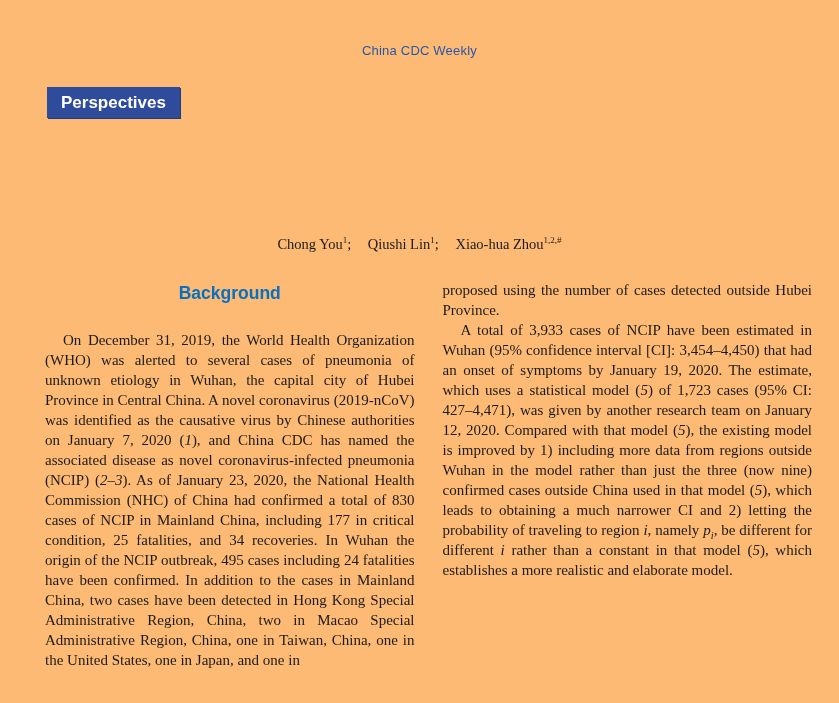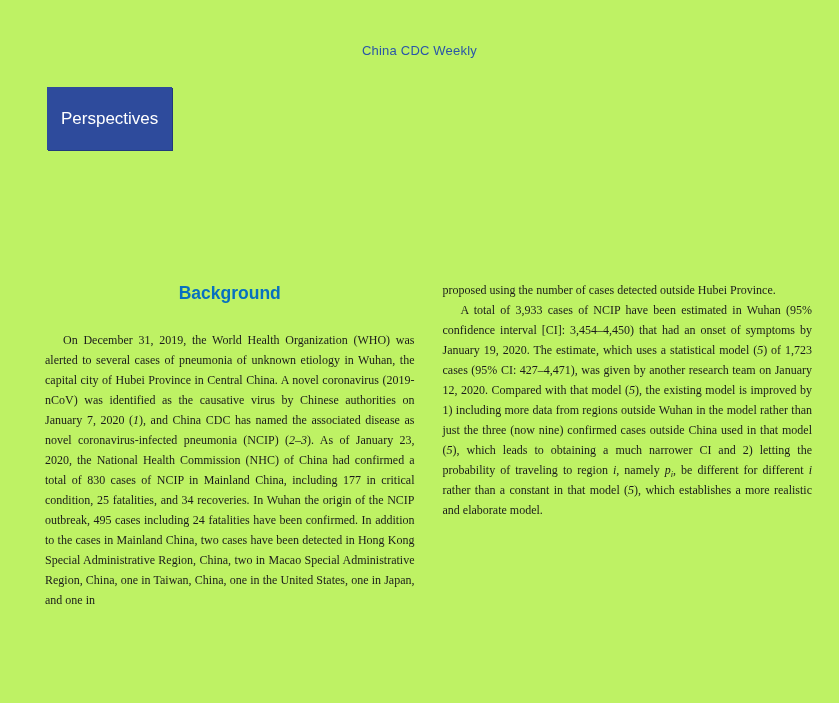--- a/index.html
+++ b/index.html
@@ -6,43 +6,43 @@
   html, body { background: #ffffff; }
   body {
     width: 839px; height: 703px;
     font-family: "Liberation Serif", serif;
     color: #1b1b1b;
     overflow: hidden;
   }
   .page {
     position: relative;
     width: 839px; height: 703px;
-    background: #bef264;
+    background: #fdba74;
     overflow: hidden;
   }
   .journal-name {
     position: absolute;
     top: 43px; left: 0; right: 0;
     text-align: center;
     font-family: "Liberation Sans", sans-serif;
     font-size: 13px;
     font-weight: 400;
     color: #2a56a8;
     letter-spacing: 0.2px;
   }
   .badge {
     position: absolute;
     top: 87px; left: 47px;
     background: #2e4b9c;
     color: #ffffff;
     font-family: "Liberation Sans", sans-serif;
-    font-weight: 400;
+    font-weight: 700;
     font-size: 17px;
     line-height: 21px;
-    padding: 21px 14px;
+    padding: 5px 14px;
     box-shadow: 1px 1px 0 #22397c;
   }
   .article-title {
     position: absolute;
     top: 153px; left: 20px; right: 20px;
     text-align: center;
     font-family: "Liberation Sans", sans-serif;
     font-weight: 700;
     font-size: 21px;
     line-height: 32px;
@@ -70,38 +70,43 @@
     font-family: "Liberation Sans", sans-serif;
     font-weight: 700;
     font-size: 17.5px;
     line-height: 26px;
     color: #0770c0;
     text-align: center;
   }
   .col-left .section-heading { margin: 0 0 24px 0; }
   .col-right .section-heading { margin: 22px 0 21px 0; }
   .para {
-    font-size: 12px;
+    font-size: 15px;
     line-height: 20px;
     text-align: justify;
     color: #1b1b1b;
   }
   .para.indent { text-indent: 18px; }
   .para sub { font-size: 0.7em; line-height: 0; }
 </style>
 </head>
 <body>
 
 <div class="page">
 
   <div class="journal-name">China CDC Weekly</div>
 
   <div class="badge">Perspectives</div>
 
 
+  <div class="authors">
+    <span class="author"><span>Chong You</span><sup>1</sup><span>;</span></span>
+    <span class="author"><span>Qiushi Lin</span><sup>1</sup><span>;</span></span>
+    <span class="author"><span>Xiao-hua Zhou</span><sup>1,2,#</sup><span></span></span>
+  </div>
 
   <div class="columns">
 
     <div class="col col-left">
       <div class="section-heading">Background</div>
       <div class="para indent"><span>On December 31, 2019, the World Health Organization (WHO) was alerted to several cases of pneumonia of unknown etiology in Wuhan, the capital city of Hubei Province in Central China. A novel coronavirus (2019-nCoV) was identified as the causative virus by Chinese authorities on January 7, 2020 (</span><span style="font-style: italic;">1</span><span>), and China CDC has named the associated disease as novel coronavirus-infected pneumonia (NCIP) (</span><span style="font-style: italic;">2–3</span><span>). As of January 23, 2020, the National Health Commission (NHC) of China had confirmed a total of 830 cases of NCIP in Mainland China, including 177 in critical condition, 25 fatalities, and 34 recoveries. In Wuhan the origin of the NCIP outbreak, 495 cases including 24 fatalities have been confirmed. In addition to the cases in Mainland China, two cases have been detected in Hong Kong Special Administrative Region, China, two in Macao Special Administrative Region, China, one in Taiwan, China, one in the United States, one in Japan, and one in</span></div>
     </div>
 
     <div class="col col-right">
       <div class="para"><span>proposed using the number of cases detected outside Hubei Province.</span></div>

